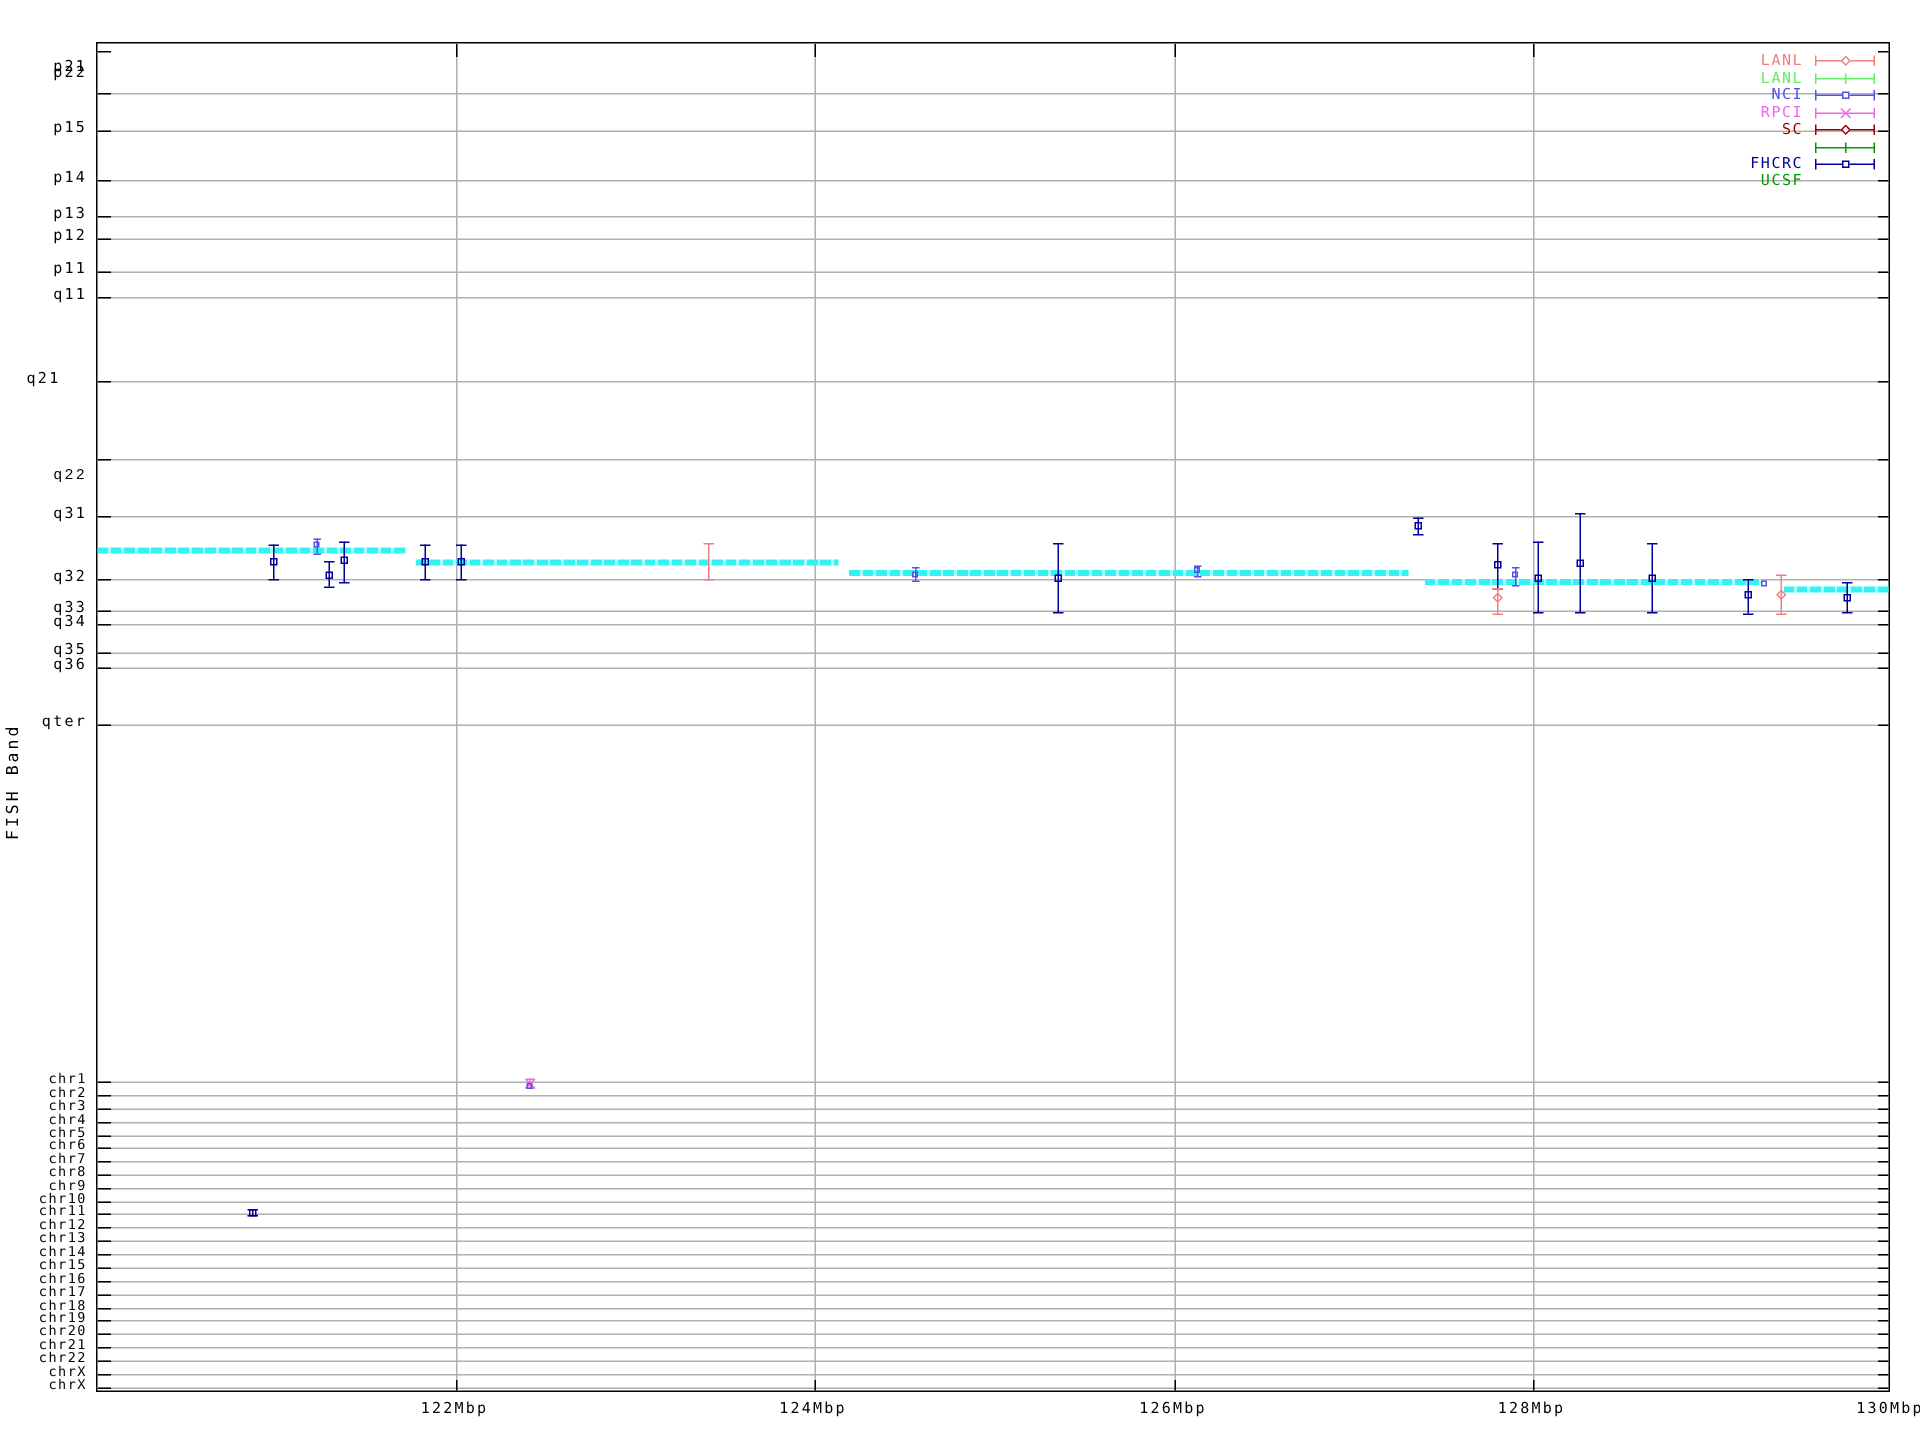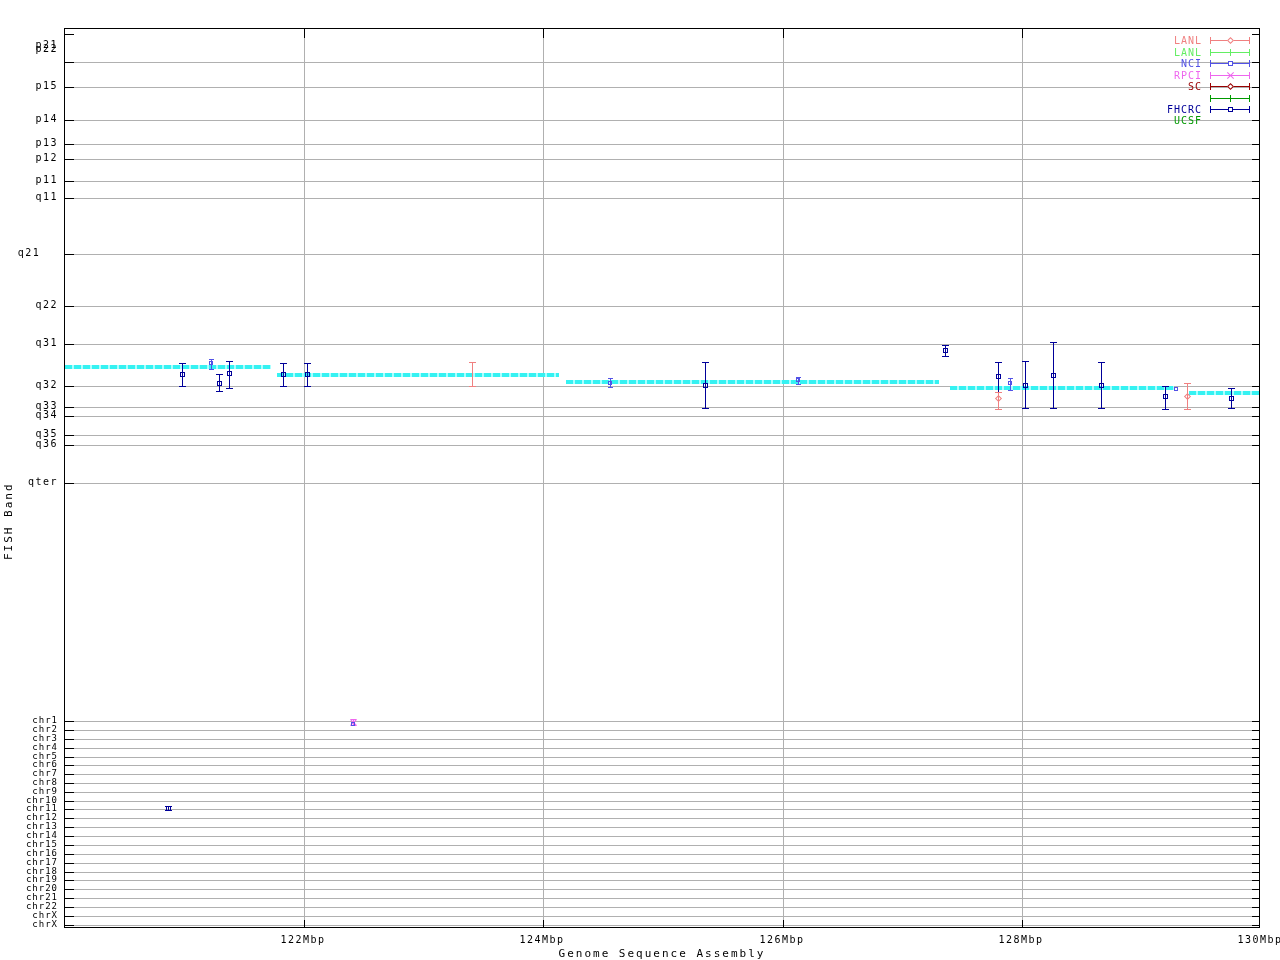--- a/index.html
+++ b/index.html
@@ -33,21 +33,20 @@
   #legend{position:absolute;top:35px;right:30px;z-index:5;}
   .lrow{display:flex;align-items:center;justify-content:flex-end;height:11.5px;}
   .llab{font-size:10px;letter-spacing:1px;text-align:right;margin-right:8px;white-space:nowrap;}
   .lsample{position:relative;width:40px;height:9px;}
 </style>
 </head>
 <body>
 
 <div id="chart">
   <div id="ylabel">FISH Band</div>
-  <div id="xlabel">Genome Sequence Assembly</div>
   <div id="plot">
       <div class="tick" style="left: 0px; top: 5px; width: 9px; height: 1px;"></div>
       <div class="tick" style="left: 1187px; top: 5px; width: 9px; height: 1px;"></div>
       <div class="gl-h" style="top: 33px;"></div>
       <div class="tick" style="left: 0px; top: 33px; width: 9px; height: 1px;"></div>
       <div class="tick" style="left: 1187px; top: 33px; width: 9px; height: 1px;"></div>
       <div class="gl-h" style="top: 58px;"></div>
       <div class="tick" style="left: 0px; top: 58px; width: 9px; height: 1px;"></div>
       <div class="tick" style="left: 1187px; top: 58px; width: 9px; height: 1px;"></div>
       <div class="gl-h" style="top: 91px;"></div>
@@ -277,21 +276,21 @@
   <div id="ylabs">
       <div class="ylab" style="top: 44px;">p22</div>
       <div class="ylab" style="top: 40px;">p21</div>
       <div class="ylab" style="top: 81px;">p15</div>
       <div class="ylab" style="top: 114px;">p14</div>
       <div class="ylab" style="top: 138px;">p13</div>
       <div class="ylab" style="top: 153px;">p12</div>
       <div class="ylab" style="top: 175px;">p11</div>
       <div class="ylab" style="top: 192px;">q11</div>
       <div class="ylab" style="top: 248px; text-align: center;">q21</div>
-      <div class="ylab" style="top: 300px;">q22</div>
+      <div class="ylab" style="top: 313px; font-family: Liberation Mono, monospace;">q22</div>
       <div class="ylab" style="top: 338px;">q31</div>
       <div class="ylab" style="top: 380px;">q32</div>
       <div class="ylab" style="top: 401px;">q33</div>
       <div class="ylab" style="top: 410px;">q34</div>
       <div class="ylab" style="top: 429px;">q35</div>
       <div class="ylab" style="top: 439px;">q36</div>
       <div class="ylab" style="top: 477px;">qter</div>
       <div class="ylab small" style="top: 716px;">chr1</div>
       <div class="ylab small" style="top: 725px;">chr2</div>
       <div class="ylab small" style="top: 734px;">chr3</div>

